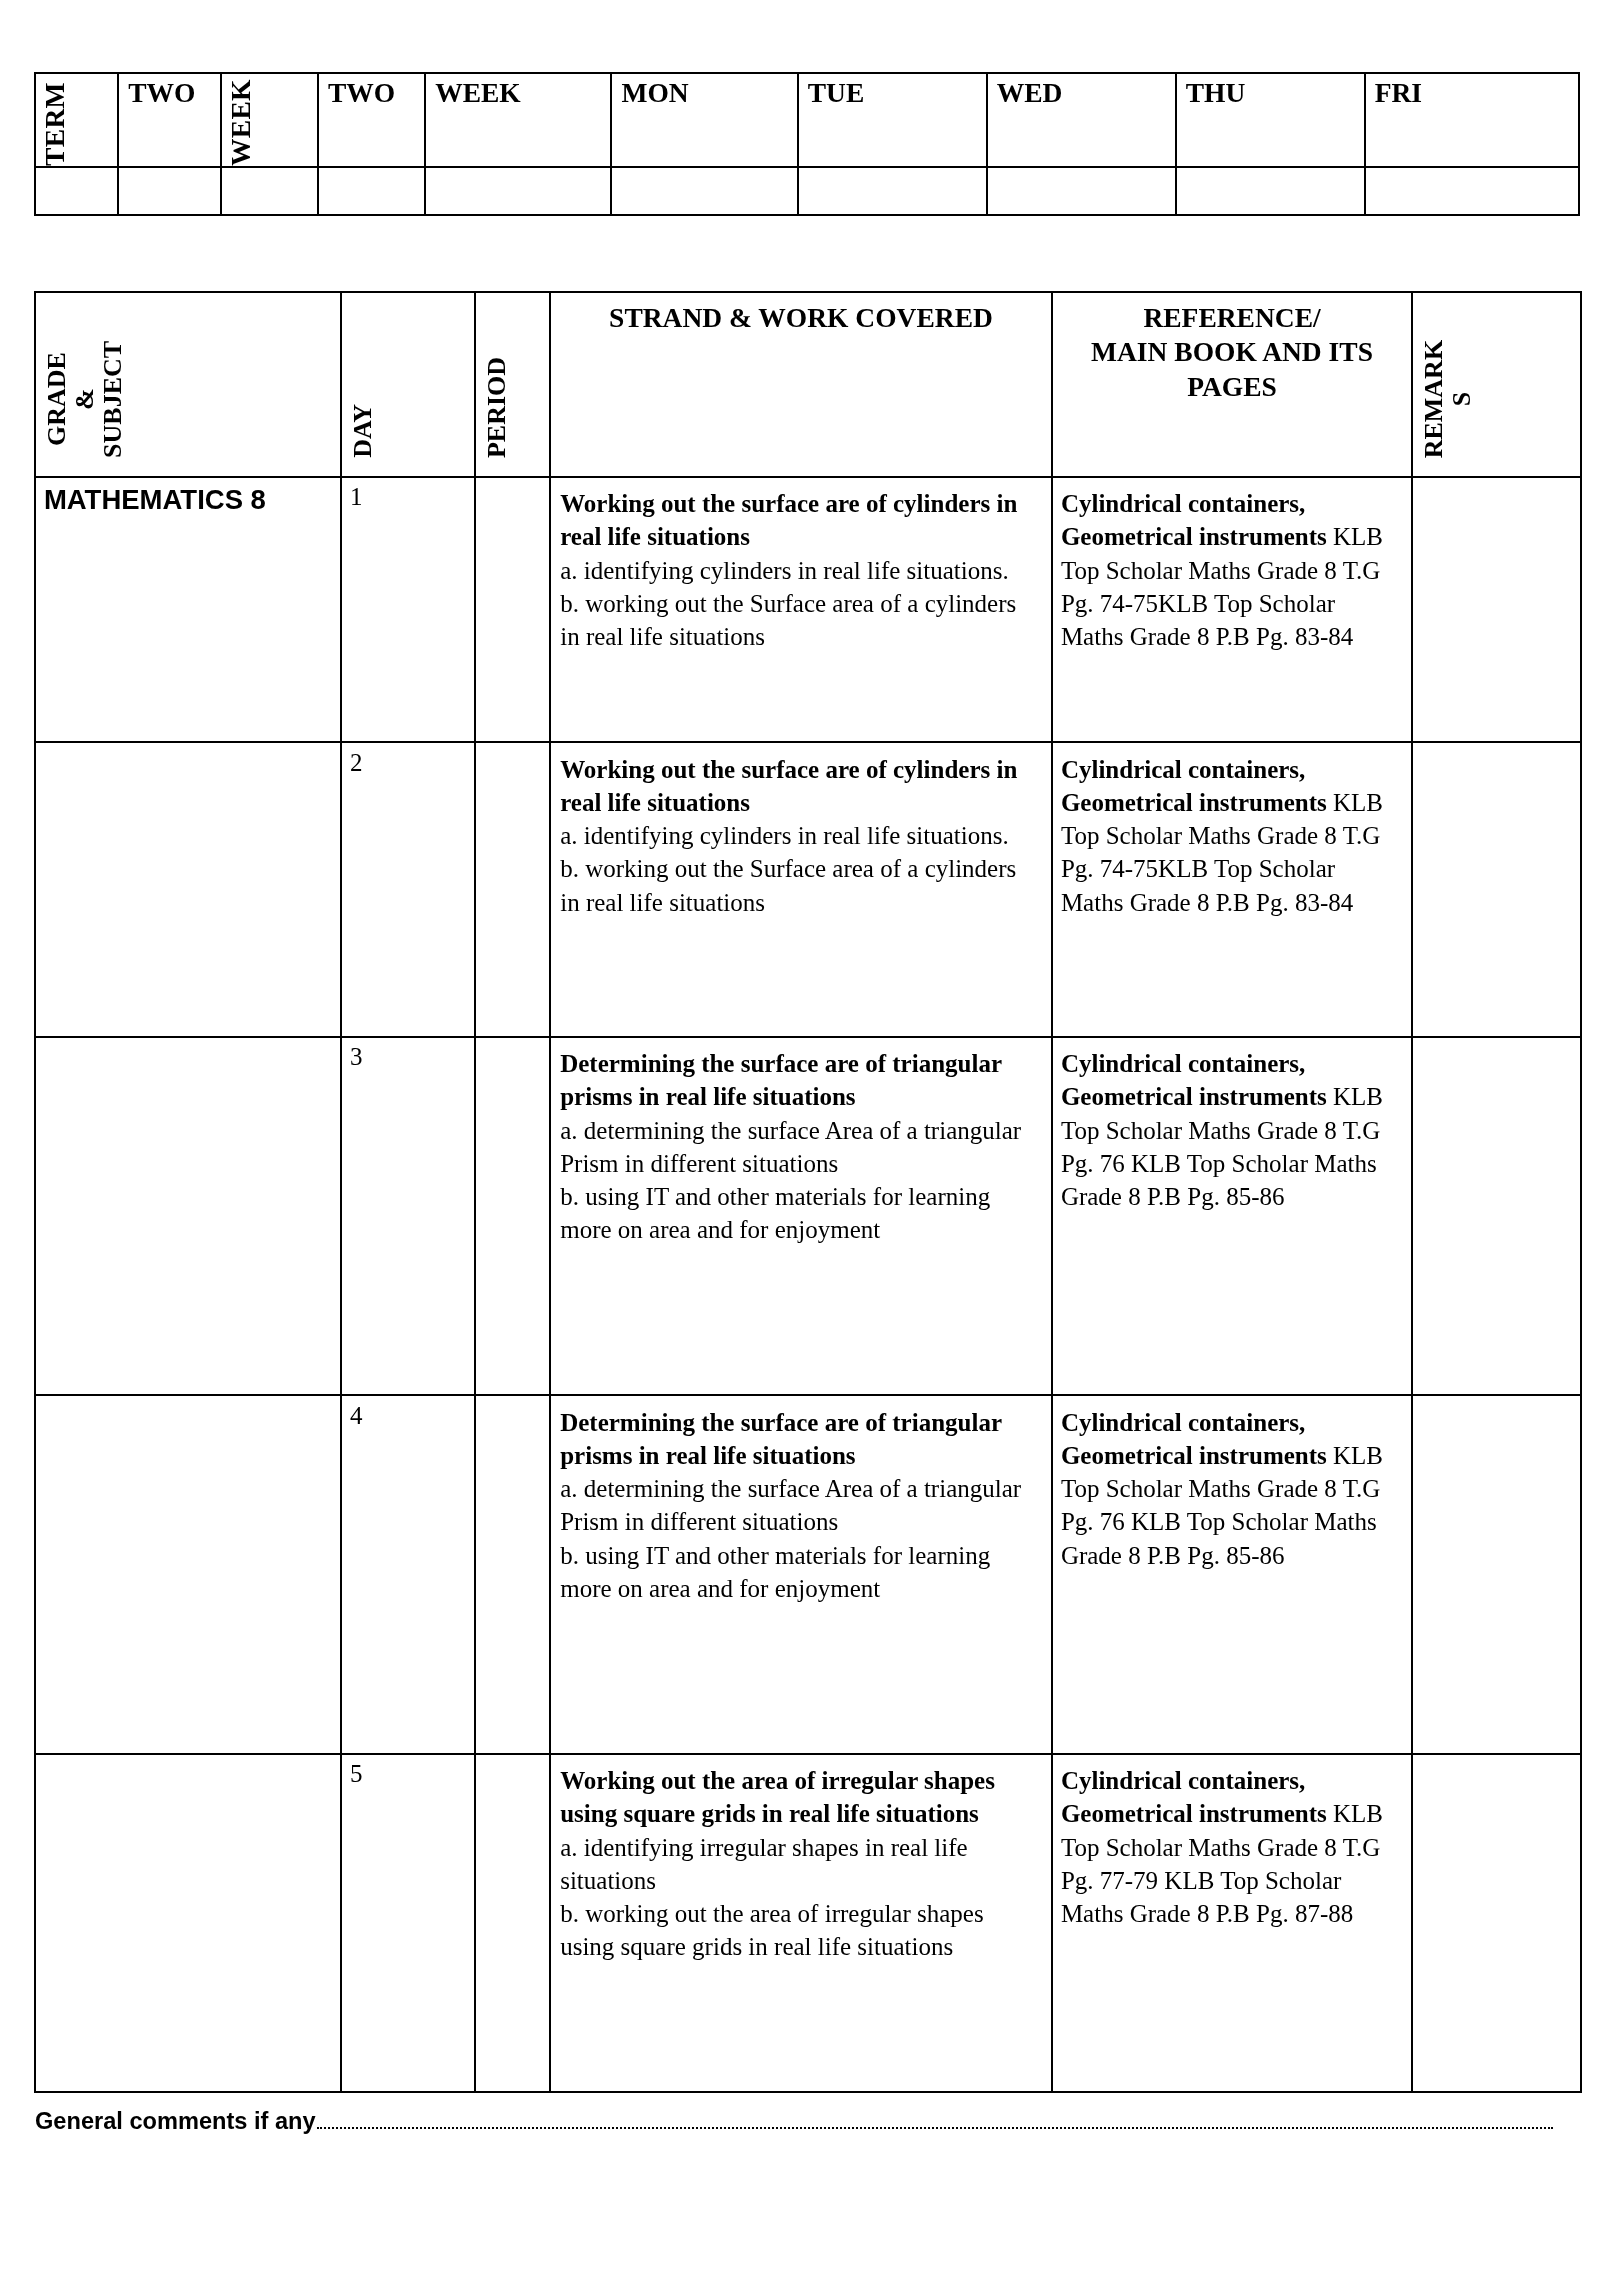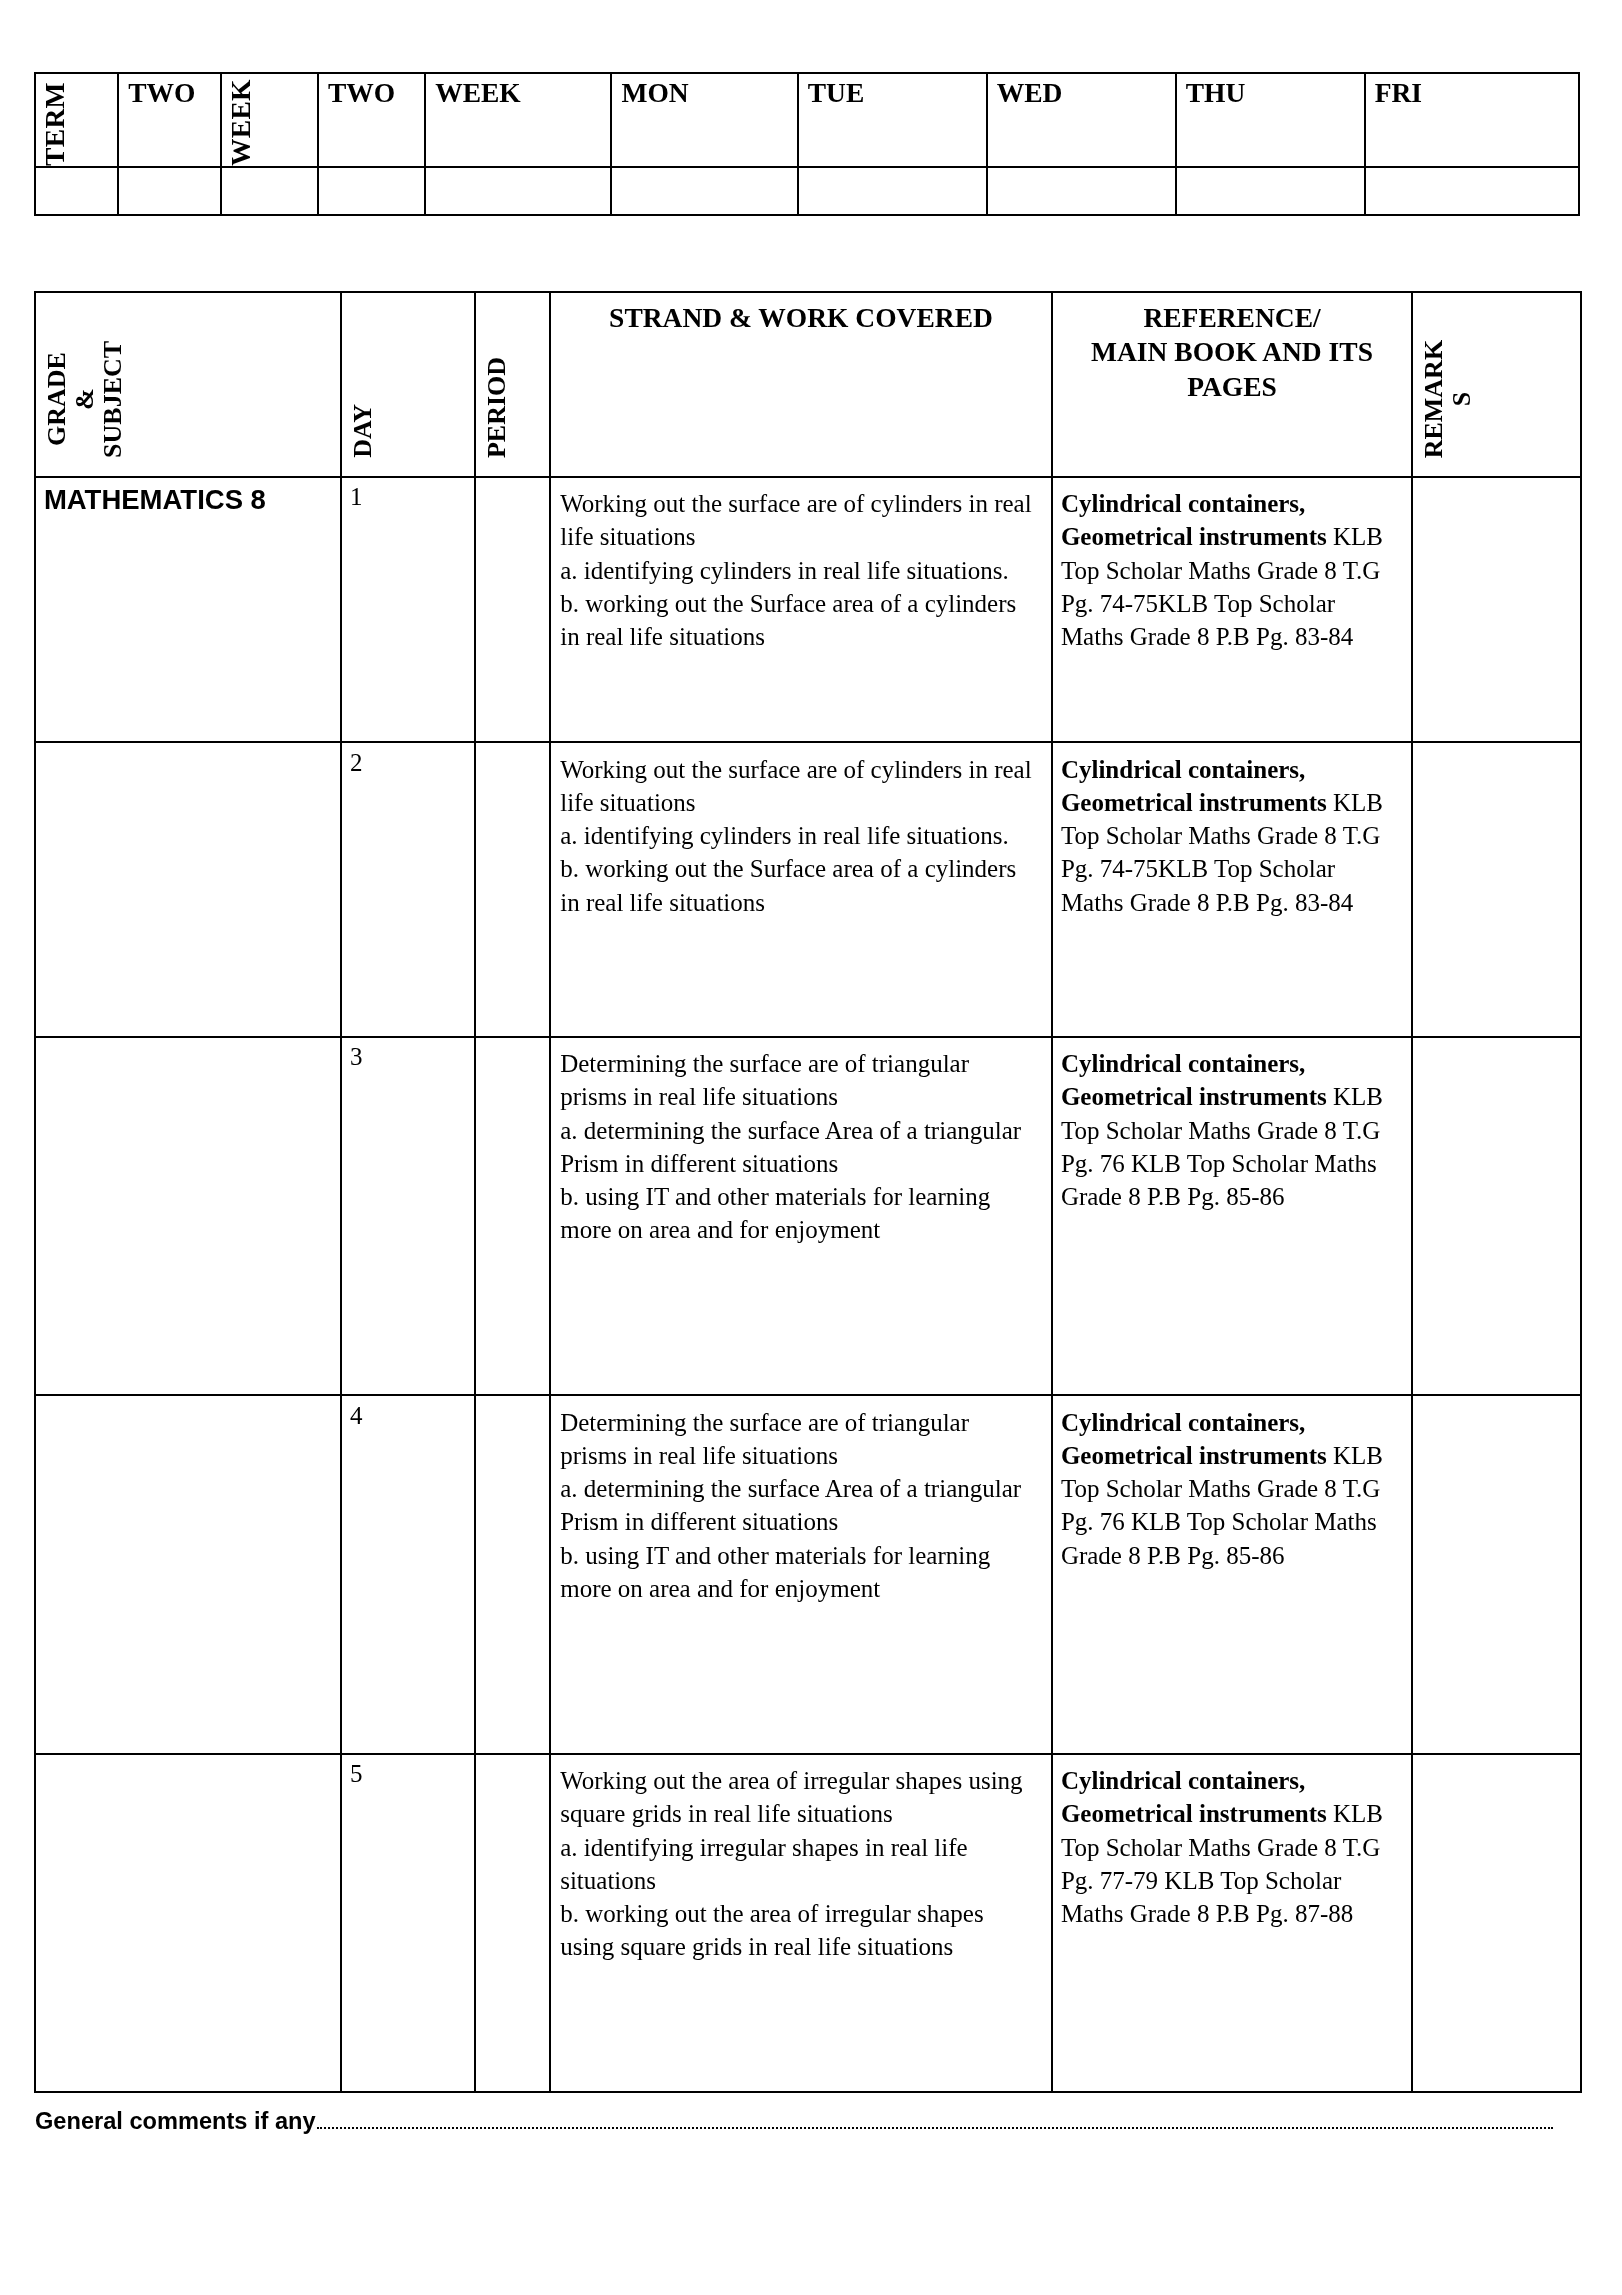--- a/index.html
+++ b/index.html
@@ -127,21 +127,21 @@
     line-height: 1.1;
     padding: 5.2px 0 0 7.9px;
   }
   .cell-period { }
   .cell-strand {
     font-size: 25px;
     line-height: 1.33;
     padding: 9.2px 9.2px 9.2px 9.2px;
   }
   .cell-strand .title {
-    font-weight: normal;
+    font-weight: bold;
     text-align: center;
   }
   .cell-ref {
     font-size: 25px;
     line-height: 1.33;
     padding: 9.2px 7.9px 9.2px 7.9px;
   }
   .cell-ref .lead {
     font-weight: bold;
   }

